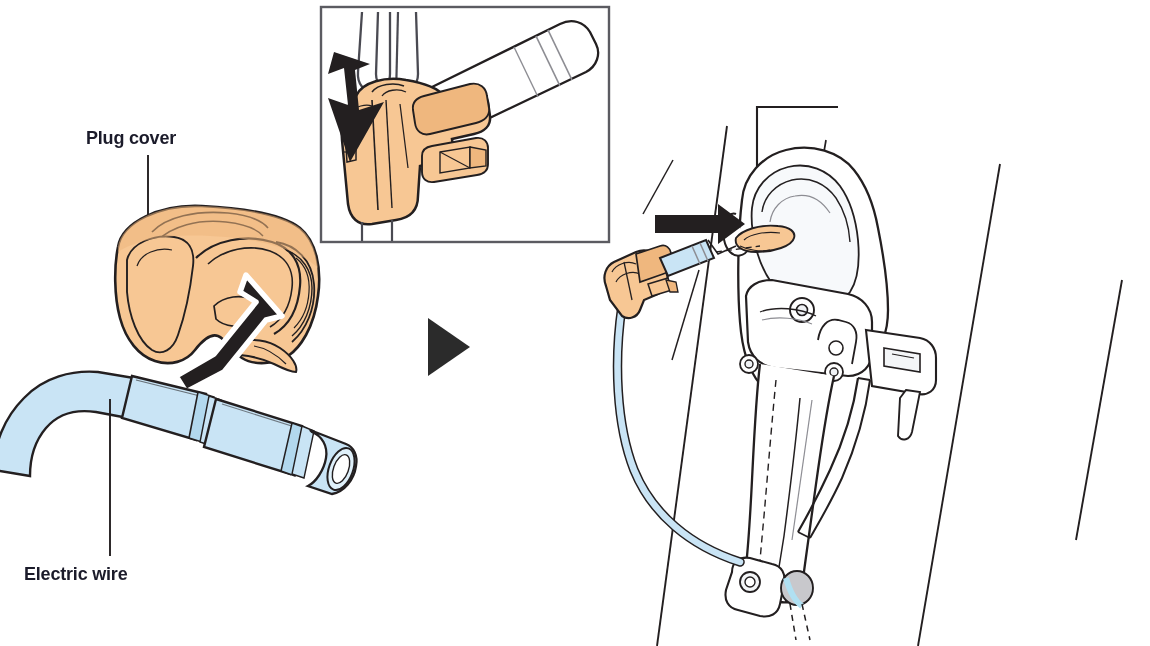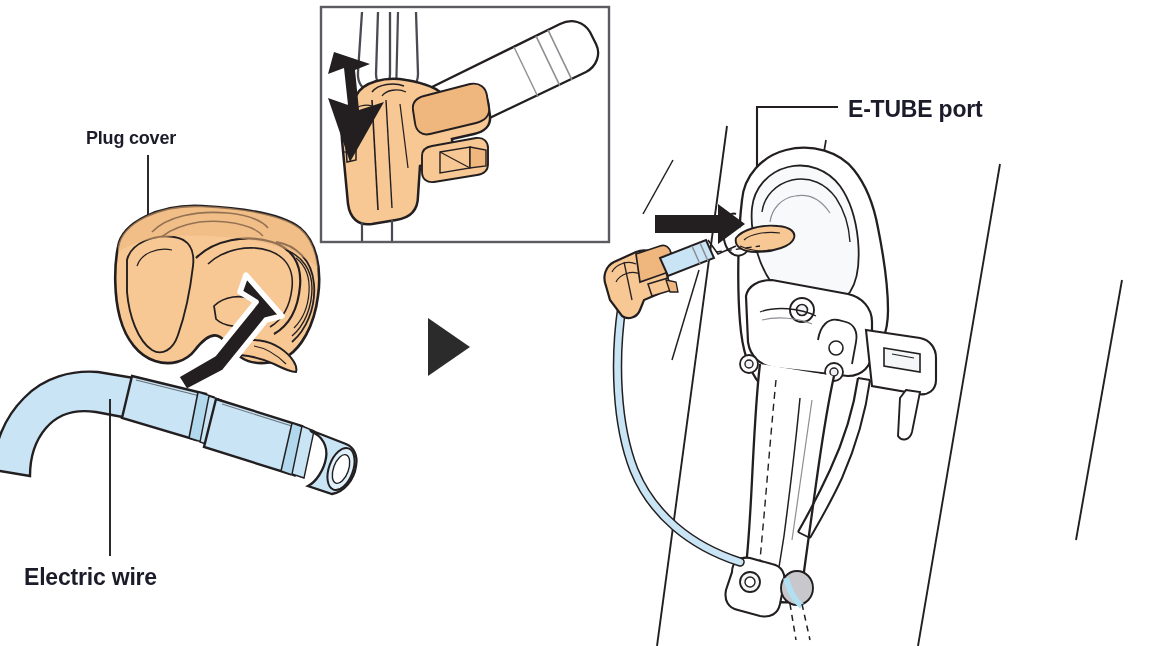--- a/index.html
+++ b/index.html
@@ -26,21 +26,21 @@
   }
   .lbl {
     position: absolute;
     font-family: "Liberation Sans", sans-serif;
     font-weight: bold;
     color: #1b1b2a;
     white-space: nowrap;
     letter-spacing: -0.2px;
   }
   #lbl-plug-cover { left: 86px; top: 128px; font-size: 18px; }
-  #lbl-electric-wire { left: 24px; top: 564px; font-size: 23px; }
+  #lbl-electric-wire { left: 24px; top: 564px; font-size: 18px; }
   #lbl-etube-port { left: 848px; top: 96px; font-size: 23px; }
 </style>
 </head>
 <body>
 
 <div id="page">
 
   <svg id="art" viewBox="0 0 1150 646" xmlns="http://www.w3.org/2000/svg">
 
     <defs>
@@ -329,15 +329,14 @@
 
       <line x1="673" y1="160" x2="643" y2="214" stroke="#231f20" stroke-width="1.5"></line>
       <line x1="699" y1="270" x2="672" y2="360" stroke="#231f20" stroke-width="1.5"></line>
     </g>
   </svg>
 
   <div class="lbl" id="lbl-plug-cover">Plug cover</div>
 
   <div class="lbl" id="lbl-electric-wire">Electric wire</div>
 
-  <div class="lbl" id="lbl-etube-port">E-TUBE port</div>
 
 </div>
 
 </body></html>

